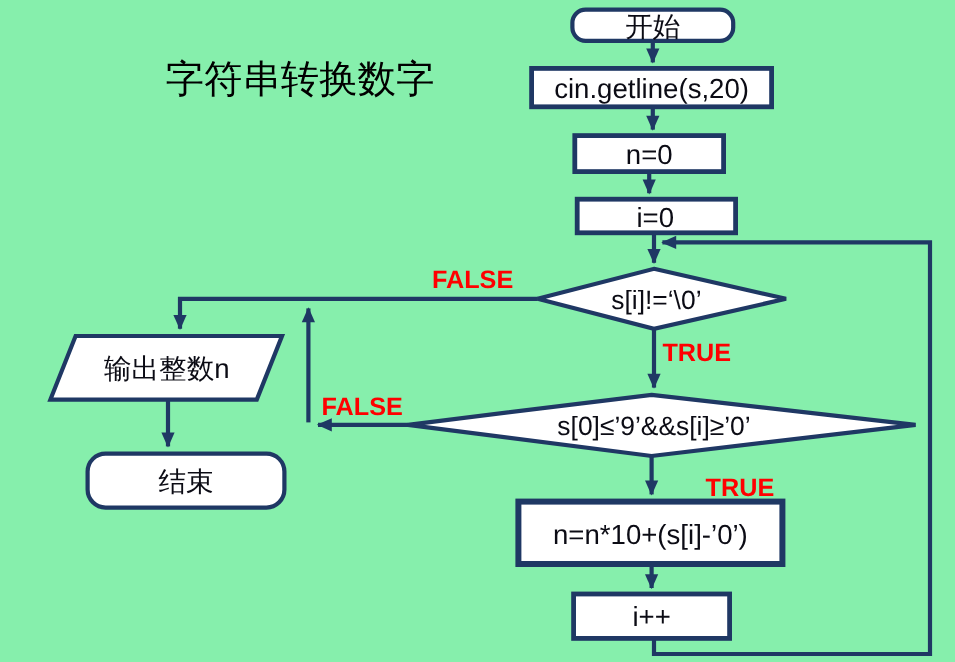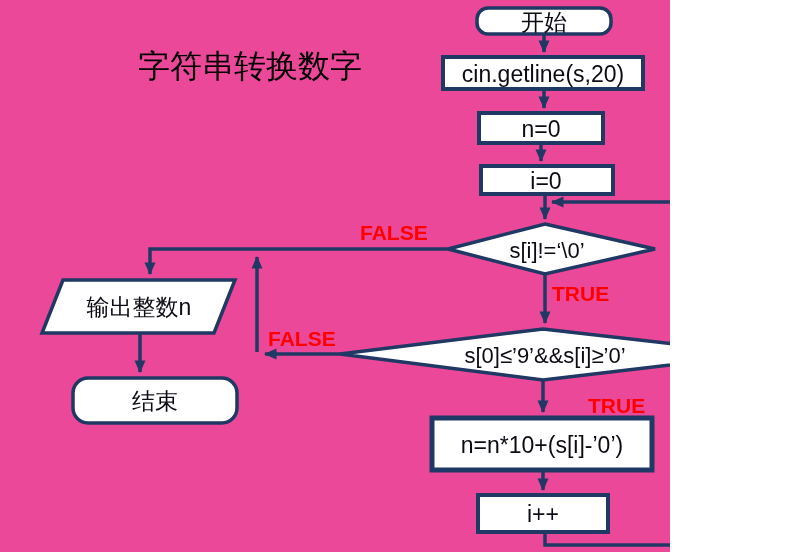--- a/index.html
+++ b/index.html
@@ -1,19 +1,19 @@
 <!DOCTYPE html>
 <html><head>
 <meta charset="utf-8">
 <style>
   html,body{margin:0;padding:0;background:#ffffff;}
   .canvas{
     position:relative;
-    width:670px;height:552px;
-    background:#ec4899;
+    width:796px;height:552px;
+    background:#86efac;
     font-family:"Liberation Sans", sans-serif;
     overflow:hidden;
   }
   svg{display:block;}
   .shape{fill:#ffffff;stroke:#1F3864;}
   .box{stroke-width:4;}
   .box-thick{stroke-width:5;}
   .terminator{stroke-width:3.5;}
   .diamond{stroke-width:3.5;}
   .para{stroke-width:3.5;}

